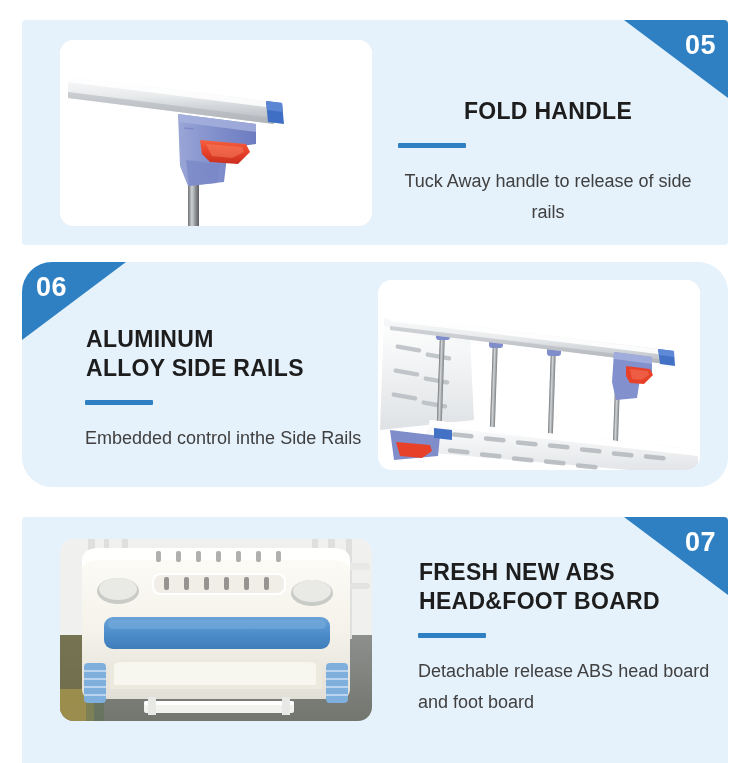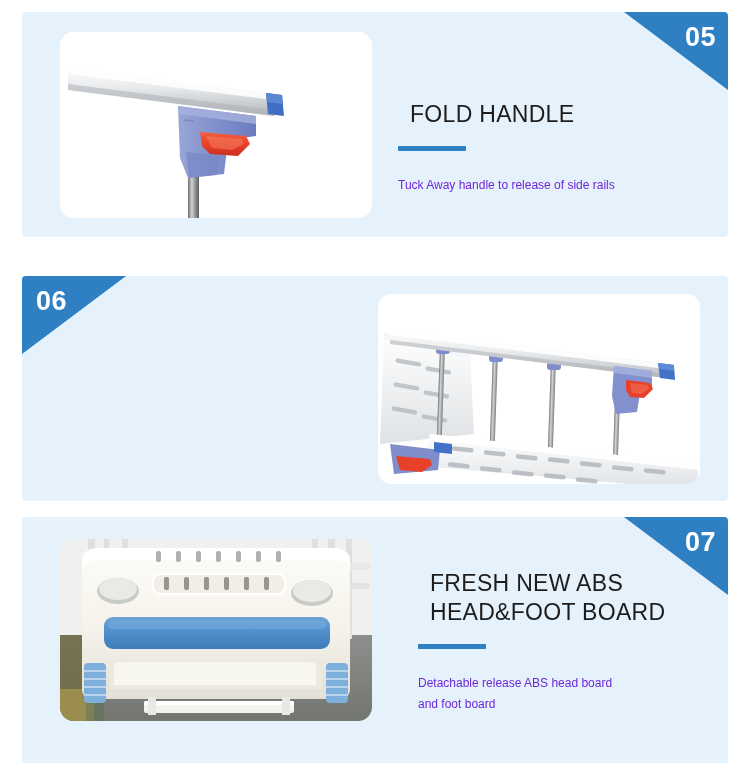--- a/index.html
+++ b/index.html
@@ -12,22 +12,22 @@
   }
   .page{position:relative;width:750px;height:763px;}
 
   
   .card{
     position:absolute;
     background:#e5f1fb;
     border-radius:4px;
     overflow:hidden;
   }
-  #card-05{left:22px;top:12px;width:706px;height:225px;}
-  #card-06{left:22px;top:276px;width:706px;height:225px;}
+  #card-05{left:22px;top:20px;width:706px;height:225px;text-align:center;}
+  #card-06{left:22px;top:262px;width:706px;height:225px;border-radius:30px;}
   #card-07{left:22px;top:517px;width:706px;height:281px;}
 
   
   .badge{
     position:absolute;top:0;width:104px;height:78px;
     overflow:hidden;pointer-events:auto;
   }
   .badge.right{right:0;}
   .badge.left{left:0;}
   .badge .tri{
@@ -53,33 +53,33 @@
 
   .photo svg{display:block;width:100%;height:100%;}
 
   
   .txt{position:absolute;}
   #txt-05{left:376px;top:76px;width:300px;}
   #txt-06{left:63px; top:62px; width:300px;}
   #txt-07{left:396px;top:40px;width:300px;}
 
   .title{
-    margin:12px;
-    font-size:23px;font-weight:400;color:#1d1d1d;
+    margin:1px;
+    font-size:23px;font-weight:700;color:#1d1d1d;
     letter-spacing:0.3px;line-height:1.26;
     font-family:"Liberation Sans",sans-serif;
     white-space:pre-line;
   }
   .rule{
     margin-top:17px;
     width:68px;height:5px;background:#2e80c2;border-radius:1px;
   }
   .desc{
-    margin-top:24px;
-    font-size:12px;color:#6d28d9;line-height:1.75;
+    margin-top:18px;
+    font-size:18px;color:#404040;line-height:1.75;
     font-family:"Liberation Sans",sans-serif;
     white-space:pre-line;
   }
 </style>
 </head>
 <body>
 
 <div class="page">
 
   <div class="card" id="card-05">
@@ -230,20 +230,26 @@
           <rect x="166" y="179" width="22" height="4.5" rx="2.2" transform="rotate(6 166 179)"></rect>
           <rect x="198" y="183" width="22" height="4.5" rx="2.2" transform="rotate(6 198 183)"></rect>
         </g>
 
         <path d="M12,150 L62,156 L60,176 L16,180 Z" fill="#7f8dcb"></path>
         <path d="M18,162 L52,165 L54,171 L44,178 L22,176 Z" fill="#e8412a"></path>
         <path d="M56,148 L74,150 L74,160 L56,158 Z" fill="#4371c6"></path>
       </svg>
     </div>
 
+    <div class="txt" id="txt-06">
+      <h2 class="title">ALUMINUM
+ALLOY SIDE RAILS</h2>
+      <div class="rule"></div>
+      <p class="desc">Embedded control inthe Side Rails</p>
+    </div>
   </div>
 
   <div class="card" id="card-07">
 
     <div class="badge right">
       <svg class="tri" viewBox="0 0 104 78" preserveAspectRatio="none">
         <polygon points="104,0 104,78 0,0" fill="#2e80c2"></polygon>
       </svg>
       <span class="num">07</span>
     </div>

